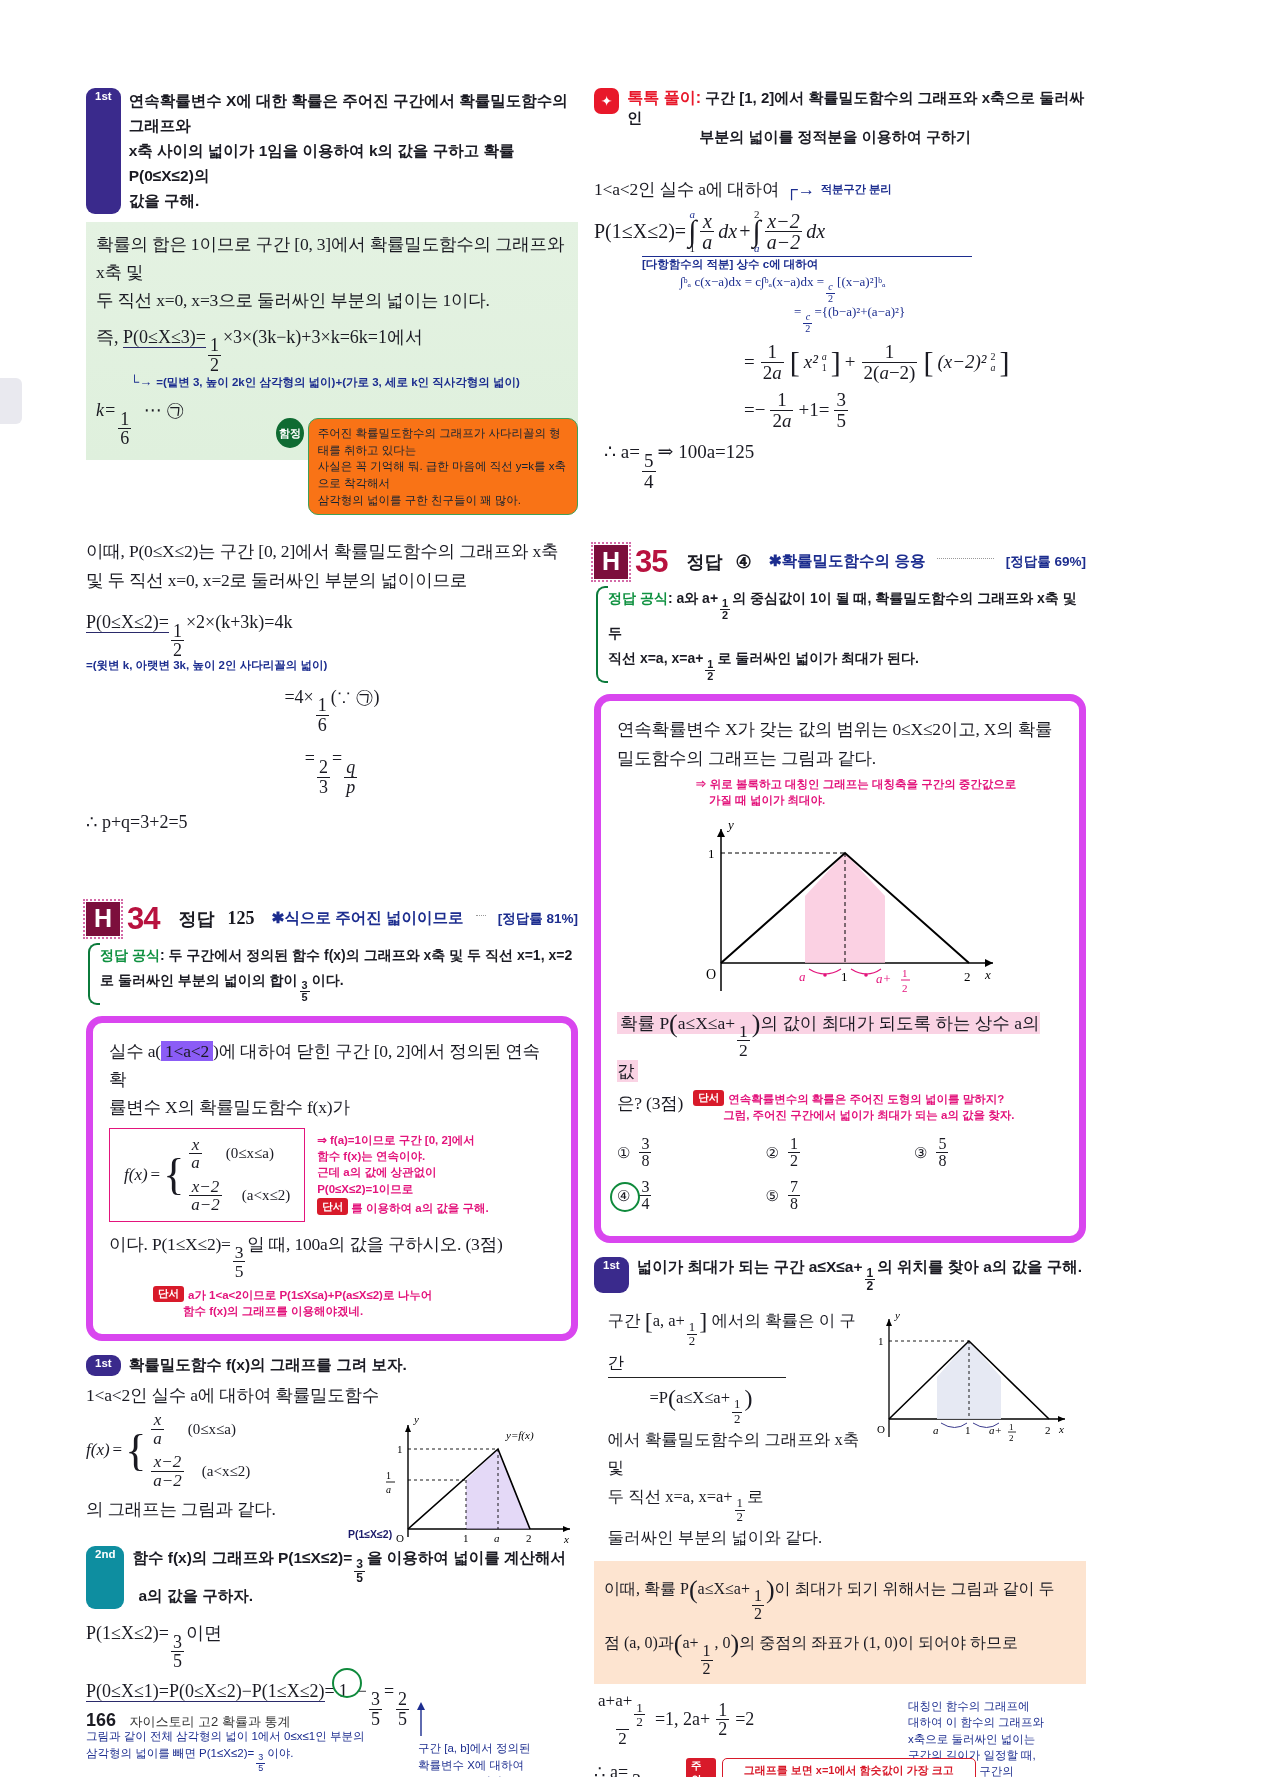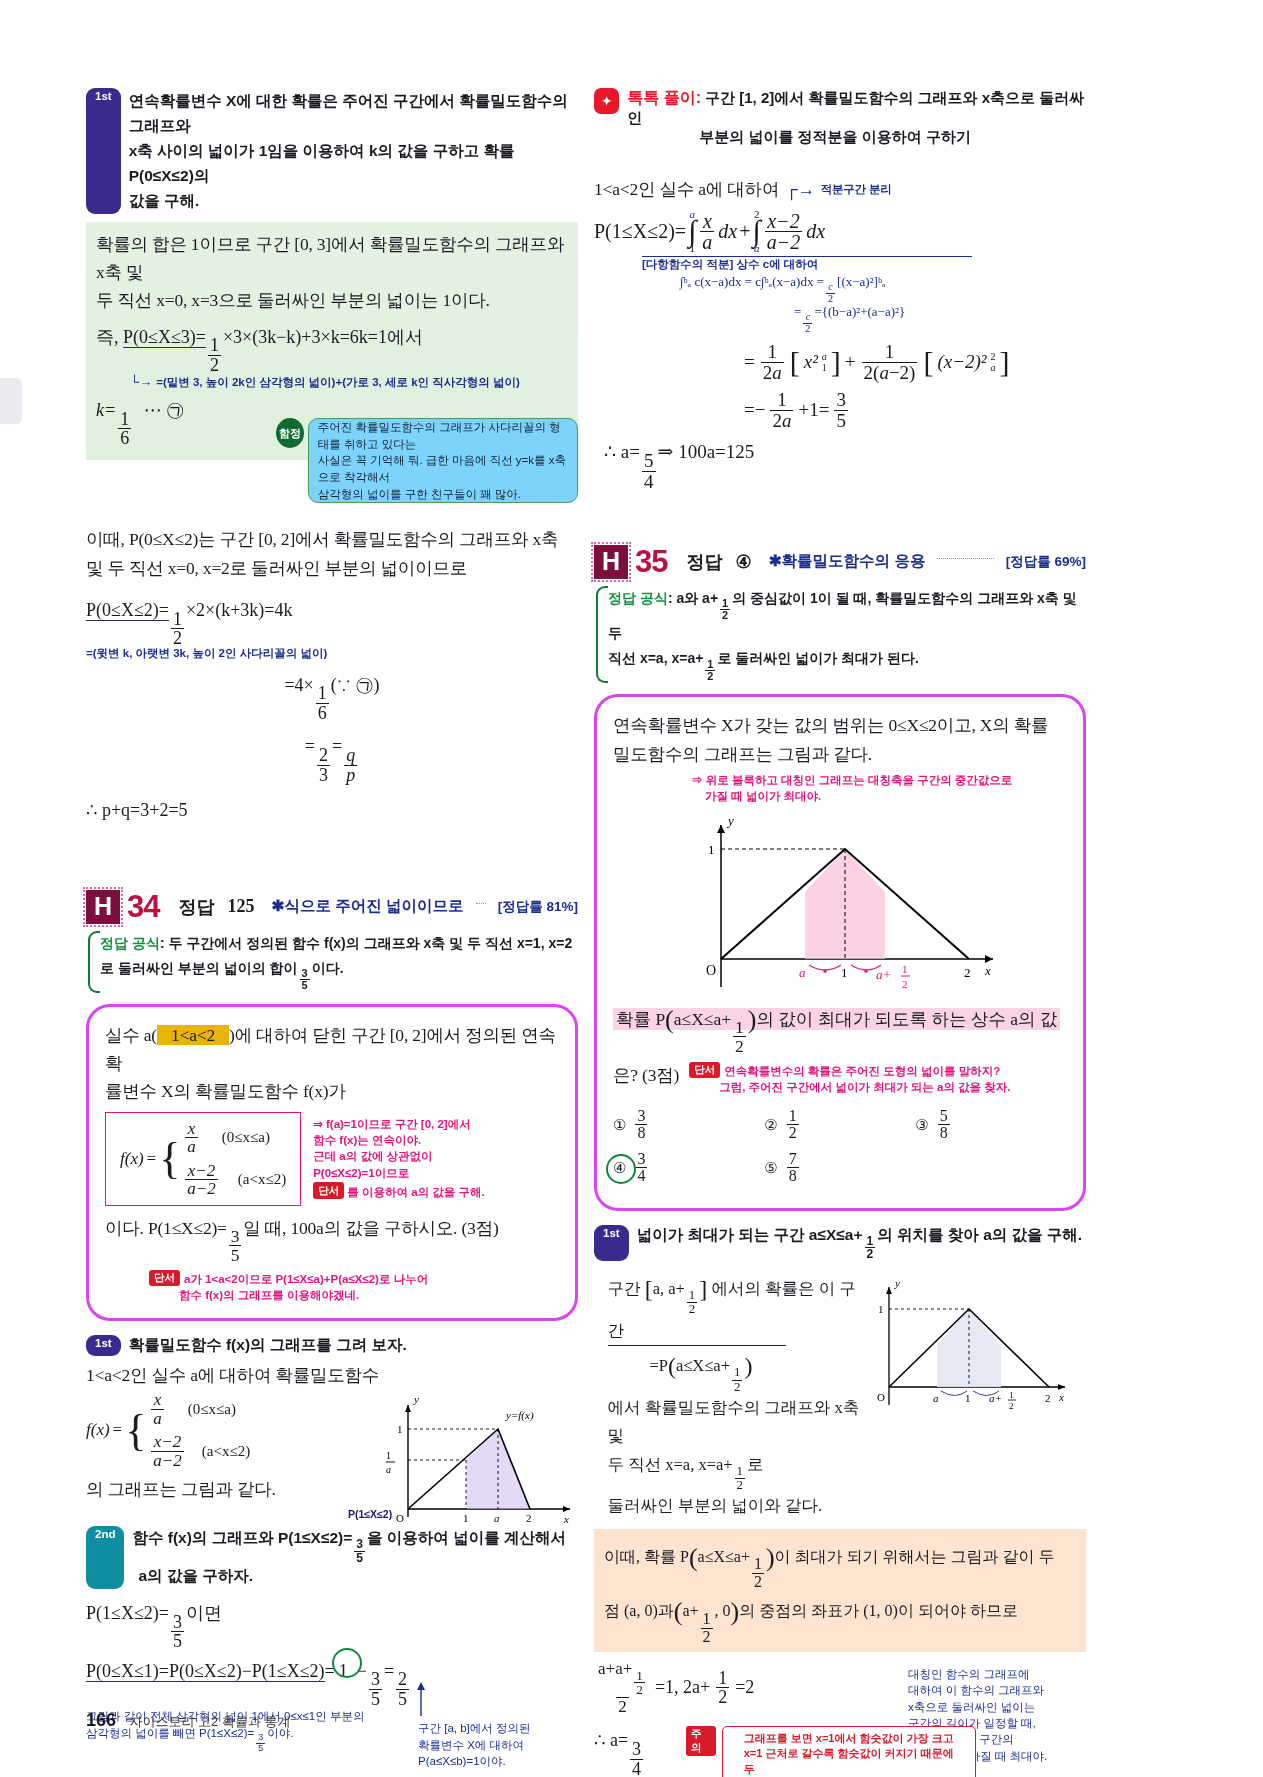--- a/index.html
+++ b/index.html
@@ -37,22 +37,22 @@
 
   
   .green-block{background:linear-gradient(#e4f2e2,#dff0dd);padding:8px 10px 12px;}
 
   
   .tag-pin{display:inline-block;background:#0f6b32;color:#fff;font-size:11px;font-weight:bold;
       border-radius:50%;width:30px;height:30px;line-height:30px;text-align:center;
       font-family:"Liberation Sans",sans-serif;}
   .tag-red{display:inline-block;background:#d81a2a;color:#fff;font-size:10.5px;font-weight:bold;
       border-radius:3px;padding:1px 5px;font-family:"Liberation Sans",sans-serif;vertical-align:2px;}
-  .note-green{border:1.6px solid #3fa05a;border-radius:10px;background:#7dd3fc;
-      padding:0 9px;font-size:11.5px;line-height:1.45;color:#123;}
+  .note-green{border:1.6px solid #3fa05a;border-radius:10px;background:#f97316;
+      padding:6px 9px;font-size:11.5px;line-height:1.45;color:#123;}
   .note-blue{color:#1c2d8f;font-family:"Liberation Sans",sans-serif;font-size:11.5px;line-height:1.42;}
   .note-pink{color:#e3147c;font-family:"Liberation Sans",sans-serif;font-size:11.5px;line-height:1.42;font-weight:bold;}
   .note-red{color:#d81a2a;font-family:"Liberation Sans",sans-serif;font-size:11px;line-height:1.4;font-weight:bold;}
 
   
   .prob-head{display:flex;align-items:center;gap:7px;margin:6px 0 4px;}
   .hbadge{background:#7c0f3c;color:#fff;font-weight:bold;font-size:25px;width:34px;height:34px;
       display:flex;align-items:center;justify-content:center;font-family:"Liberation Sans",sans-serif;
       outline:2px dotted #d46ba8;outline-offset:1px;}
   .pnum{color:#b8123f;font-weight:bold;font-size:31px;font-family:"Liberation Sans",sans-serif;letter-spacing:-1px;}
@@ -62,22 +62,22 @@
   .prate{color:#1c2d8f;font-weight:bold;font-size:13.5px;font-family:"Liberation Sans",sans-serif;white-space:nowrap;}
 
   
   .formula-box{position:relative;padding:3px 0 3px 14px;font-size:14px;line-height:1.62;
       font-family:"Liberation Sans",sans-serif;font-weight:bold;}
   .formula-box:before{content:"";position:absolute;left:2px;top:2px;bottom:2px;width:10px;
       border:2px solid #0b7a3b;border-right:none;border-radius:9px 0 0 9px;}
   .fkey{color:#0f9140;}
 
   
-  .qcard{border:3px solid #d946ef;border-radius:24px;padding:14px 16px 14px;margin-top:9px;background:#fff;}
-  .hl-pink{background:#eab308;padding:0 14px;margin-top:28px;}
+  .qcard{border:7px solid #d946ef;border-radius:16px;padding:14px 16px 14px;margin-top:9px;background:#fff;}
+  .hl-pink{background:#8b5cf6;padding:0 4px;margin-top:28px;}
   .hl-pinkl{background:#fad3e4;padding:1px 3px;}
 
   .pinkbox{border:1.6px solid #e3147c;padding:7px 14px;display:inline-block;}
 
   
   .choices{display:flex;flex-wrap:wrap;margin-top:12px;font-size:16px;}
   .choice{width:33.3%;display:flex;align-items:center;gap:7px;margin-bottom:9px;}
   .cnum{font-size:15px;}
   .circled{position:relative;display:inline-block;}
   .circled:after{content:"";position:absolute;left:-7px;top:-5px;width:26px;height:26px;

